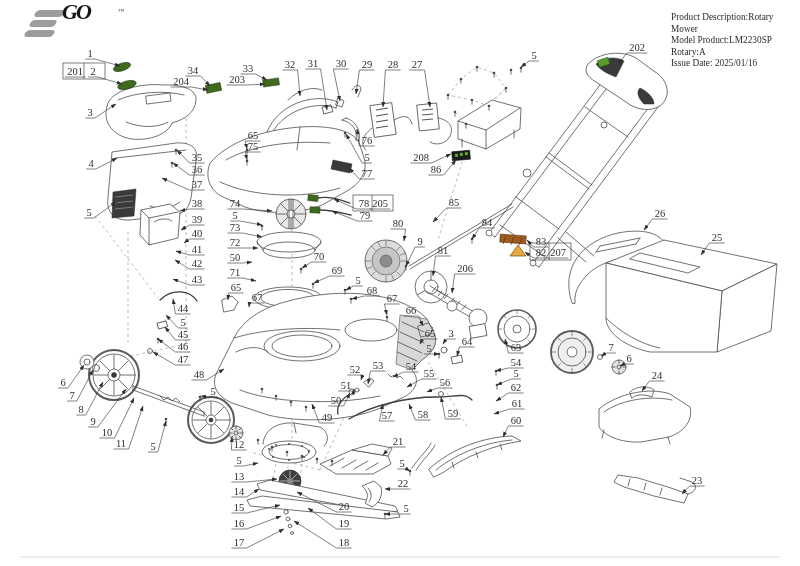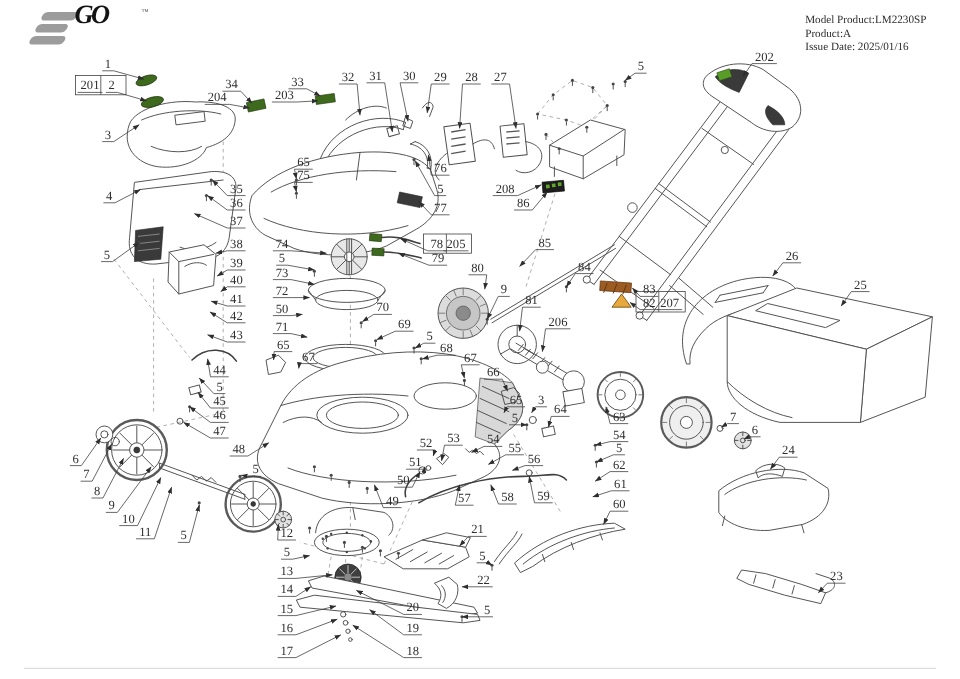--- a/index.html
+++ b/index.html
@@ -31,22 +31,23 @@
 <body>
 
 <div class="logo">
   <span class="bar b1"></span>
   <span class="bar b2"></span>
   <span class="bar b3"></span>
   <span class="go">GO</span>
   <span class="tm">™</span>
 </div>
 <div class="pinfo">
+  <div>Product Description:Rotary Mower</div>
   <div>Model Product:LM2230SP</div>
-  <div>Product:A</div>
+  <div>Rotary:A</div>
   <div>Issue Date: 2025/01/16</div>
 </div>
 
 <svg width="800" height="566" viewBox="0 0 800 566">
   <defs>
     <marker id="ah" markerWidth="6" markerHeight="5" refX="5.2" refY="2" orient="auto" markerUnits="userSpaceOnUse">
       <path d="M0,0 L5.5,2 L0,4 Z" fill="#2e2e2e"></path>
     </marker>
     <g id="scr">
       <circle r="1.3" fill="#474747"></circle>

